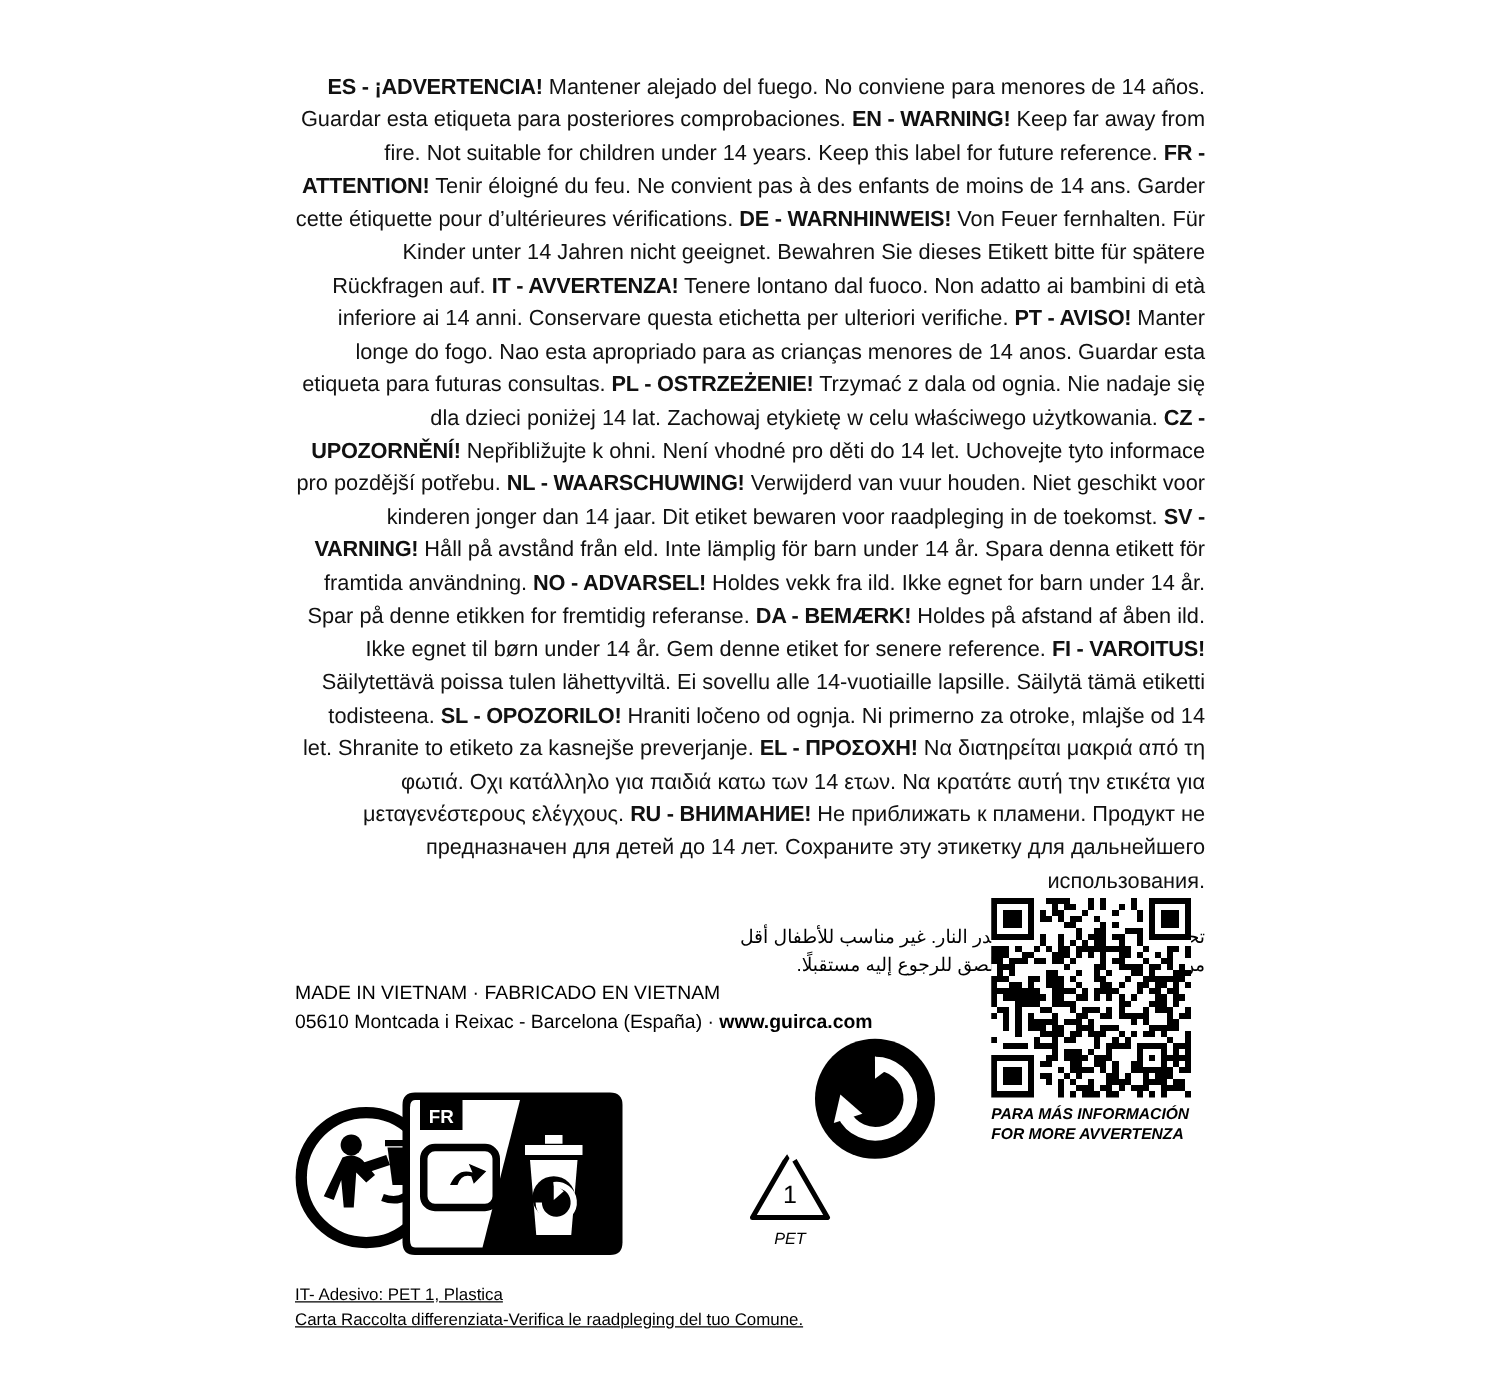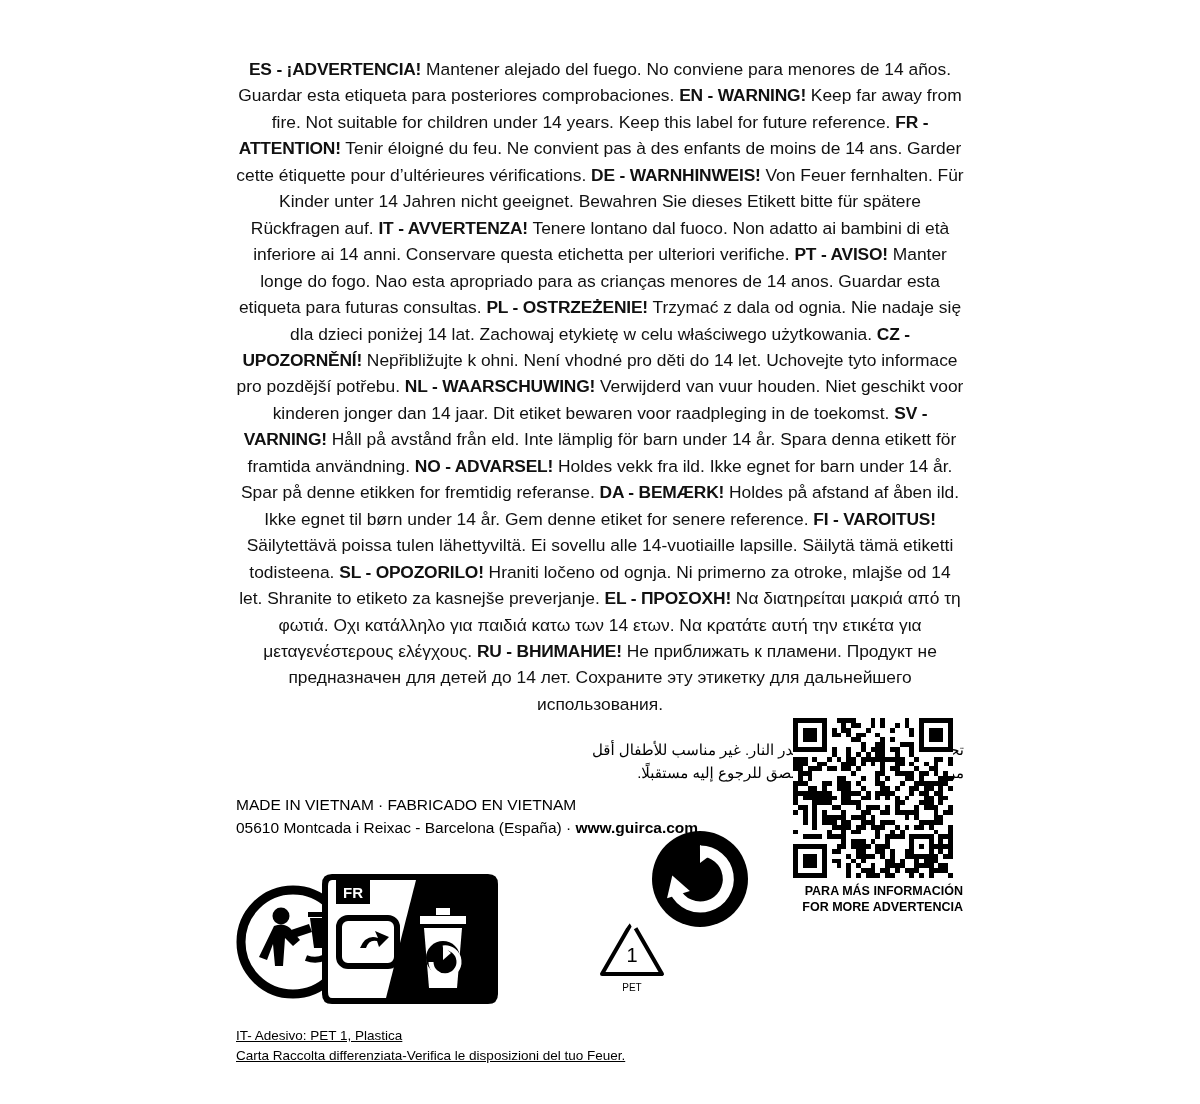--- a/index.html
+++ b/index.html
@@ -17,37 +17,36 @@
   }
   .page {
     position: absolute;
     left: 236px;
     top: 56px;
     width: 728px;
   }
   .warning-block {
     font-size: 17.4px;
     line-height: 1.52;
-    text-align: center;
+    text-align: right;
     color: #111;
   }
   .warning-block .lang {
     font-weight: bold;
     letter-spacing: -0.2px;
   }
   .arabic {
     direction: rtl;
     text-align: right;
     font-size: 15px;
     line-height: 1.5;
     margin-top: 22px;
     margin-left: 160px;
   }
   .madein {
-    margin-top: 10px;
     font-size: 15.5px;
     line-height: 1.45;
   }
   .company {
     font-weight: bold;
   }
   .website {
     font-weight: bold;
   }
   
@@ -60,21 +59,22 @@
   }
   .qr canvas, .qr svg { display:block; }
   .qr-caption {
     position: absolute;
     left: 793px;
     top: 884px;
     width: 170px;
     font-size: 12.5px;
     font-weight: bold;
     line-height: 1.25;
-    text-align: right;
+    text-align: left;
+    font-style: italic;
   }
   
   .mobius {
     position: absolute;
     left: 650px;
     top: 829px;
     width: 100px;
     height: 100px;
   }
   
@@ -87,22 +87,23 @@
   }
   .pet-triangle {
     position: absolute;
     left: 596px;
     top: 916px;
     width: 72px;
     height: 86px;
     text-align: center;
   }
   .pet-label {
-    font-size: 10px;
+    font-size: 13px;
     margin-top: -2px;
+    font-style: italic;
   }
   .footer-note {
     position: absolute;
     left: 236px;
     top: 1026px;
     font-size: 13.5px;
     line-height: 1.5;
     text-decoration: underline;
   }
 </style>
@@ -129,21 +130,21 @@
 <div class="qr">
   <svg viewBox="0 0 33 33" width="160" height="160" shape-rendering="crispEdges">
     <rect width="33" height="33" fill="#ffffff"></rect>
     <g fill="#000000" id="qrcells">
         <path d="M0 0h1v1h-1zM1 0h1v1h-1zM2 0h1v1h-1zM3 0h1v1h-1zM4 0h1v1h-1zM5 0h1v1h-1zM6 0h1v1h-1zM9 0h1v1h-1zM10 0h1v1h-1zM11 0h1v1h-1zM12 0h1v1h-1zM16 0h1v1h-1zM18 0h1v1h-1zM23 0h1v1h-1zM26 0h1v1h-1zM27 0h1v1h-1zM28 0h1v1h-1zM29 0h1v1h-1zM30 0h1v1h-1zM31 0h1v1h-1zM32 0h1v1h-1zM0 1h1v1h-1zM6 1h1v1h-1zM10 1h1v1h-1zM12 1h1v1h-1zM13 1h1v1h-1zM16 1h1v1h-1zM18 1h1v1h-1zM21 1h1v1h-1zM23 1h1v1h-1zM26 1h1v1h-1zM32 1h1v1h-1zM0 2h1v1h-1zM2 2h1v1h-1zM3 2h1v1h-1zM4 2h1v1h-1zM6 2h1v1h-1zM8 2h1v1h-1zM10 2h1v1h-1zM11 2h1v1h-1zM15 2h1v1h-1zM20 2h1v1h-1zM24 2h1v1h-1zM26 2h1v1h-1zM28 2h1v1h-1zM29 2h1v1h-1zM30 2h1v1h-1zM32 2h1v1h-1zM0 3h1v1h-1zM2 3h1v1h-1zM3 3h1v1h-1zM4 3h1v1h-1zM6 3h1v1h-1zM8 3h1v1h-1zM9 3h1v1h-1zM11 3h1v1h-1zM13 3h1v1h-1zM14 3h1v1h-1zM17 3h1v1h-1zM24 3h1v1h-1zM26 3h1v1h-1zM28 3h1v1h-1zM29 3h1v1h-1zM30 3h1v1h-1zM32 3h1v1h-1zM0 4h1v1h-1zM2 4h1v1h-1zM3 4h1v1h-1zM4 4h1v1h-1zM6 4h1v1h-1zM12 4h1v1h-1zM13 4h1v1h-1zM18 4h1v1h-1zM20 4h1v1h-1zM26 4h1v1h-1zM28 4h1v1h-1zM29 4h1v1h-1zM30 4h1v1h-1zM32 4h1v1h-1zM0 5h1v1h-1zM6 5h1v1h-1zM14 5h1v1h-1zM17 5h1v1h-1zM18 5h1v1h-1zM22 5h1v1h-1zM23 5h1v1h-1zM24 5h1v1h-1zM26 5h1v1h-1zM32 5h1v1h-1zM0 6h1v1h-1zM1 6h1v1h-1zM2 6h1v1h-1zM3 6h1v1h-1zM4 6h1v1h-1zM5 6h1v1h-1zM6 6h1v1h-1zM8 6h1v1h-1zM11 6h1v1h-1zM14 6h1v1h-1zM16 6h1v1h-1zM17 6h1v1h-1zM18 6h1v1h-1zM20 6h1v1h-1zM21 6h1v1h-1zM24 6h1v1h-1zM26 6h1v1h-1zM27 6h1v1h-1zM28 6h1v1h-1zM29 6h1v1h-1zM30 6h1v1h-1zM31 6h1v1h-1zM32 6h1v1h-1zM8 7h1v1h-1zM11 7h1v1h-1zM13 7h1v1h-1zM15 7h1v1h-1zM17 7h1v1h-1zM18 7h1v1h-1zM21 7h1v1h-1zM24 7h1v1h-1zM0 8h1v1h-1zM1 8h1v1h-1zM2 8h1v1h-1zM4 8h1v1h-1zM7 8h1v1h-1zM9 8h1v1h-1zM11 8h1v1h-1zM12 8h1v1h-1zM14 8h1v1h-1zM15 8h1v1h-1zM16 8h1v1h-1zM17 8h1v1h-1zM18 8h1v1h-1zM19 8h1v1h-1zM20 8h1v1h-1zM21 8h1v1h-1zM22 8h1v1h-1zM25 8h1v1h-1zM29 8h1v1h-1zM30 8h1v1h-1zM32 8h1v1h-1zM0 9h1v1h-1zM1 9h1v1h-1zM2 9h1v1h-1zM5 9h1v1h-1zM6 9h1v1h-1zM10 9h1v1h-1zM11 9h1v1h-1zM12 9h1v1h-1zM14 9h1v1h-1zM16 9h1v1h-1zM18 9h1v1h-1zM21 9h1v1h-1zM22 9h1v1h-1zM24 9h1v1h-1zM27 9h1v1h-1zM29 9h1v1h-1zM32 9h1v1h-1zM0 10h1v1h-1zM1 10h1v1h-1zM3 10h1v1h-1zM4 10h1v1h-1zM5 10h1v1h-1zM7 10h1v1h-1zM8 10h1v1h-1zM10 10h1v1h-1zM11 10h1v1h-1zM13 10h1v1h-1zM18 10h1v1h-1zM20 10h1v1h-1zM21 10h1v1h-1zM25 10h1v1h-1zM28 10h1v1h-1zM29 10h1v1h-1zM1 11h1v1h-1zM2 11h1v1h-1zM3 11h1v1h-1zM12 11h1v1h-1zM17 11h1v1h-1zM18 11h1v1h-1zM21 11h1v1h-1zM22 11h1v1h-1zM23 11h1v1h-1zM24 11h1v1h-1zM26 11h1v1h-1zM27 11h1v1h-1zM29 11h1v1h-1zM31 11h1v1h-1zM1 12h1v1h-1zM3 12h1v1h-1zM9 12h1v1h-1zM10 12h1v1h-1zM14 12h1v1h-1zM17 12h1v1h-1zM19 12h1v1h-1zM23 12h1v1h-1zM24 12h1v1h-1zM26 12h1v1h-1zM30 12h1v1h-1zM31 12h1v1h-1zM32 12h1v1h-1zM0 13h1v1h-1zM1 13h1v1h-1zM2 13h1v1h-1zM6 13h1v1h-1zM7 13h1v1h-1zM9 13h1v1h-1zM10 13h1v1h-1zM11 13h1v1h-1zM13 13h1v1h-1zM17 13h1v1h-1zM18 13h1v1h-1zM22 13h1v1h-1zM25 13h1v1h-1zM26 13h1v1h-1zM27 13h1v1h-1zM28 13h1v1h-1zM29 13h1v1h-1zM30 13h1v1h-1zM31 13h1v1h-1zM0 14h1v1h-1zM3 14h1v1h-1zM4 14h1v1h-1zM6 14h1v1h-1zM9 14h1v1h-1zM10 14h1v1h-1zM11 14h1v1h-1zM14 14h1v1h-1zM18 14h1v1h-1zM19 14h1v1h-1zM21 14h1v1h-1zM24 14h1v1h-1zM25 14h1v1h-1zM27 14h1v1h-1zM28 14h1v1h-1zM30 14h1v1h-1zM32 14h1v1h-1zM0 15h1v1h-1zM1 15h1v1h-1zM2 15h1v1h-1zM3 15h1v1h-1zM4 15h1v1h-1zM5 15h1v1h-1zM6 15h1v1h-1zM7 15h1v1h-1zM10 15h1v1h-1zM11 15h1v1h-1zM12 15h1v1h-1zM13 15h1v1h-1zM15 15h1v1h-1zM17 15h1v1h-1zM18 15h1v1h-1zM19 15h1v1h-1zM20 15h1v1h-1zM24 15h1v1h-1zM26 15h1v1h-1zM27 15h1v1h-1zM29 15h1v1h-1zM30 15h1v1h-1zM0 16h1v1h-1zM2 16h1v1h-1zM3 16h1v1h-1zM4 16h1v1h-1zM5 16h1v1h-1zM6 16h1v1h-1zM7 16h1v1h-1zM8 16h1v1h-1zM10 16h1v1h-1zM11 16h1v1h-1zM14 16h1v1h-1zM15 16h1v1h-1zM17 16h1v1h-1zM19 16h1v1h-1zM21 16h1v1h-1zM23 16h1v1h-1zM27 16h1v1h-1zM28 16h1v1h-1zM30 16h1v1h-1zM31 16h1v1h-1zM0 17h1v1h-1zM4 17h1v1h-1zM5 17h1v1h-1zM6 17h1v1h-1zM7 17h1v1h-1zM10 17h1v1h-1zM11 17h1v1h-1zM12 17h1v1h-1zM13 17h1v1h-1zM21 17h1v1h-1zM22 17h1v1h-1zM26 17h1v1h-1zM27 17h1v1h-1zM28 17h1v1h-1zM30 17h1v1h-1zM1 18h1v1h-1zM2 18h1v1h-1zM4 18h1v1h-1zM8 18h1v1h-1zM9 18h1v1h-1zM13 18h1v1h-1zM15 18h1v1h-1zM16 18h1v1h-1zM17 18h1v1h-1zM19 18h1v1h-1zM21 18h1v1h-1zM25 18h1v1h-1zM27 18h1v1h-1zM28 18h1v1h-1zM29 18h1v1h-1zM32 18h1v1h-1zM0 19h1v1h-1zM2 19h1v1h-1zM4 19h1v1h-1zM6 19h1v1h-1zM10 19h1v1h-1zM14 19h1v1h-1zM15 19h1v1h-1zM18 19h1v1h-1zM19 19h1v1h-1zM21 19h1v1h-1zM22 19h1v1h-1zM23 19h1v1h-1zM24 19h1v1h-1zM25 19h1v1h-1zM29 19h1v1h-1zM31 19h1v1h-1zM32 19h1v1h-1zM2 20h1v1h-1zM4 20h1v1h-1zM6 20h1v1h-1zM7 20h1v1h-1zM8 20h1v1h-1zM9 20h1v1h-1zM10 20h1v1h-1zM12 20h1v1h-1zM13 20h1v1h-1zM14 20h1v1h-1zM16 20h1v1h-1zM23 20h1v1h-1zM25 20h1v1h-1zM29 20h1v1h-1zM30 20h1v1h-1zM2 21h1v1h-1zM4 21h1v1h-1zM6 21h1v1h-1zM7 21h1v1h-1zM8 21h1v1h-1zM10 21h1v1h-1zM11 21h1v1h-1zM14 21h1v1h-1zM15 21h1v1h-1zM16 21h1v1h-1zM18 21h1v1h-1zM19 21h1v1h-1zM20 21h1v1h-1zM26 21h1v1h-1zM27 21h1v1h-1zM28 21h1v1h-1zM29 21h1v1h-1zM30 21h1v1h-1zM4 22h1v1h-1zM8 22h1v1h-1zM9 22h1v1h-1zM10 22h1v1h-1zM11 22h1v1h-1zM13 22h1v1h-1zM14 22h1v1h-1zM16 22h1v1h-1zM17 22h1v1h-1zM18 22h1v1h-1zM21 22h1v1h-1zM23 22h1v1h-1zM25 22h1v1h-1zM26 22h1v1h-1zM28 22h1v1h-1zM32 22h1v1h-1zM0 23h1v1h-1zM7 23h1v1h-1zM10 23h1v1h-1zM12 23h1v1h-1zM13 23h1v1h-1zM17 23h1v1h-1zM20 23h1v1h-1zM22 23h1v1h-1zM29 23h1v1h-1zM32 23h1v1h-1zM2 24h1v1h-1zM3 24h1v1h-1zM4 24h1v1h-1zM5 24h1v1h-1zM7 24h1v1h-1zM8 24h1v1h-1zM9 24h1v1h-1zM10 24h1v1h-1zM17 24h1v1h-1zM19 24h1v1h-1zM20 24h1v1h-1zM21 24h1v1h-1zM22 24h1v1h-1zM24 24h1v1h-1zM25 24h1v1h-1zM26 24h1v1h-1zM27 24h1v1h-1zM28 24h1v1h-1zM30 24h1v1h-1zM31 24h1v1h-1zM32 24h1v1h-1zM10 25h1v1h-1zM12 25h1v1h-1zM13 25h1v1h-1zM14 25h1v1h-1zM16 25h1v1h-1zM19 25h1v1h-1zM24 25h1v1h-1zM28 25h1v1h-1zM30 25h1v1h-1zM32 25h1v1h-1zM0 26h1v1h-1zM1 26h1v1h-1zM2 26h1v1h-1zM3 26h1v1h-1zM4 26h1v1h-1zM5 26h1v1h-1zM6 26h1v1h-1zM9 26h1v1h-1zM10 26h1v1h-1zM12 26h1v1h-1zM13 26h1v1h-1zM14 26h1v1h-1zM15 26h1v1h-1zM17 26h1v1h-1zM18 26h1v1h-1zM19 26h1v1h-1zM24 26h1v1h-1zM26 26h1v1h-1zM28 26h1v1h-1zM29 26h1v1h-1zM30 26h1v1h-1zM31 26h1v1h-1zM32 26h1v1h-1zM0 27h1v1h-1zM6 27h1v1h-1zM8 27h1v1h-1zM9 27h1v1h-1zM13 27h1v1h-1zM14 27h1v1h-1zM17 27h1v1h-1zM18 27h1v1h-1zM20 27h1v1h-1zM23 27h1v1h-1zM24 27h1v1h-1zM28 27h1v1h-1zM30 27h1v1h-1zM32 27h1v1h-1zM0 28h1v1h-1zM2 28h1v1h-1zM3 28h1v1h-1zM4 28h1v1h-1zM6 28h1v1h-1zM11 28h1v1h-1zM13 28h1v1h-1zM14 28h1v1h-1zM15 28h1v1h-1zM16 28h1v1h-1zM18 28h1v1h-1zM20 28h1v1h-1zM23 28h1v1h-1zM24 28h1v1h-1zM25 28h1v1h-1zM26 28h1v1h-1zM27 28h1v1h-1zM28 28h1v1h-1zM29 28h1v1h-1zM31 28h1v1h-1zM32 28h1v1h-1zM0 29h1v1h-1zM2 29h1v1h-1zM3 29h1v1h-1zM4 29h1v1h-1zM6 29h1v1h-1zM8 29h1v1h-1zM9 29h1v1h-1zM12 29h1v1h-1zM14 29h1v1h-1zM19 29h1v1h-1zM20 29h1v1h-1zM22 29h1v1h-1zM25 29h1v1h-1zM27 29h1v1h-1zM28 29h1v1h-1zM29 29h1v1h-1zM0 30h1v1h-1zM2 30h1v1h-1zM3 30h1v1h-1zM4 30h1v1h-1zM6 30h1v1h-1zM9 30h1v1h-1zM11 30h1v1h-1zM13 30h1v1h-1zM16 30h1v1h-1zM19 30h1v1h-1zM20 30h1v1h-1zM21 30h1v1h-1zM22 30h1v1h-1zM25 30h1v1h-1zM26 30h1v1h-1zM27 30h1v1h-1zM28 30h1v1h-1zM30 30h1v1h-1zM31 30h1v1h-1zM0 31h1v1h-1zM6 31h1v1h-1zM11 31h1v1h-1zM14 31h1v1h-1zM15 31h1v1h-1zM16 31h1v1h-1zM18 31h1v1h-1zM19 31h1v1h-1zM21 31h1v1h-1zM23 31h1v1h-1zM24 31h1v1h-1zM25 31h1v1h-1zM28 31h1v1h-1zM29 31h1v1h-1zM30 31h1v1h-1zM31 31h1v1h-1zM0 32h1v1h-1zM1 32h1v1h-1zM2 32h1v1h-1zM3 32h1v1h-1zM4 32h1v1h-1zM5 32h1v1h-1zM6 32h1v1h-1zM11 32h1v1h-1zM13 32h1v1h-1zM15 32h1v1h-1zM16 32h1v1h-1zM17 32h1v1h-1zM19 32h1v1h-1zM20 32h1v1h-1zM24 32h1v1h-1zM26 32h1v1h-1zM28 32h1v1h-1zM32 32h1v1h-1z"></path>
       </g>
   </svg>
 </div>
 <div class="qr-caption">
   <div>PARA MÁS INFORMACIÓN</div>
-  <div>FOR MORE ADVERTENCIA</div>
+  <div>FOR MORE AVVERTENZA</div>
 </div>
 
 <div class="mobius">
   <svg viewBox="0 0 100 100" width="100" height="100">
     <circle cx="50" cy="50" r="48" fill="#000"></circle>
     <path d="M50 16 L50 34 L62 25 Z" fill="#fff"></path>
     <path d="M50 22 A28 28 0 1 1 25 62" fill="none" stroke="#fff" stroke-width="11" stroke-linecap="butt"></path>
     <path d="M26 46 L14 66 L38 66 Z" fill="#fff" transform="rotate(-18 26 58)"></path>
     <circle cx="50" cy="50" r="13" fill="#000"></circle>
   </svg>
@@ -195,14 +196,14 @@
   <svg viewBox="0 0 72 64" width="72" height="64">
     <path d="M36 6 L66 58 L6 58 Z" fill="none" stroke="#000" stroke-width="4" stroke-linejoin="round"></path>
     <path d="M28 10 L34 2 L40 12" fill="none" stroke="#fff" stroke-width="6"></path>
     <text x="36" y="46" font-family="Liberation Sans, sans-serif" font-size="20" text-anchor="middle" fill="#000">1</text>
   </svg>
   <div class="pet-label">PET</div>
 </div>
 
 <div class="footer-note">
   <div>IT- Adesivo: PET 1, Plastica</div>
-  <div>Carta Raccolta differenziata-Verifica le disposizioni del tuo Feuer.</div>
+  <div>Carta Raccolta differenziata-Verifica le raadpleging del tuo Comune.</div>
 </div>
 
 </body></html>

